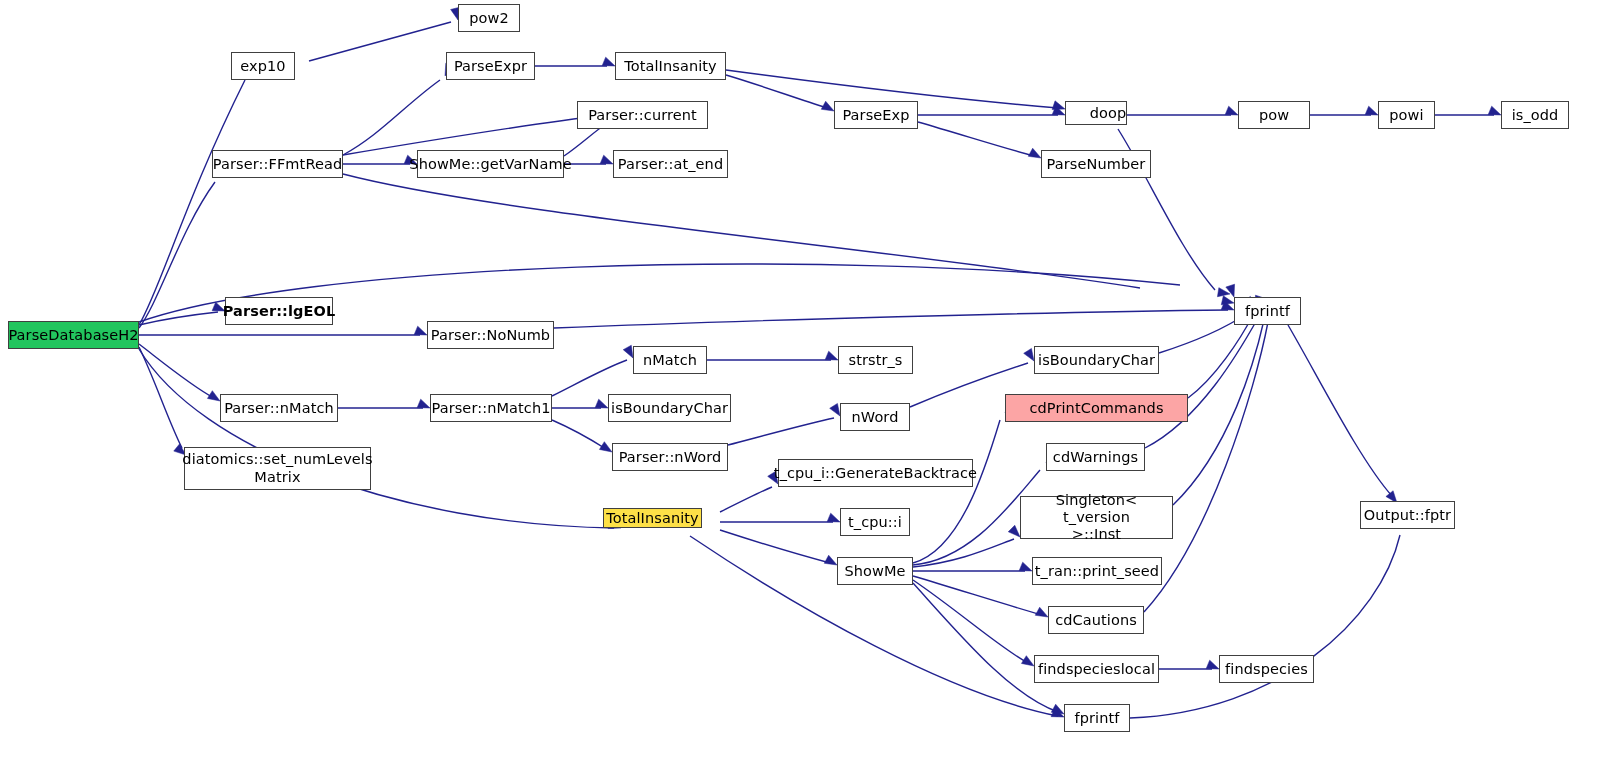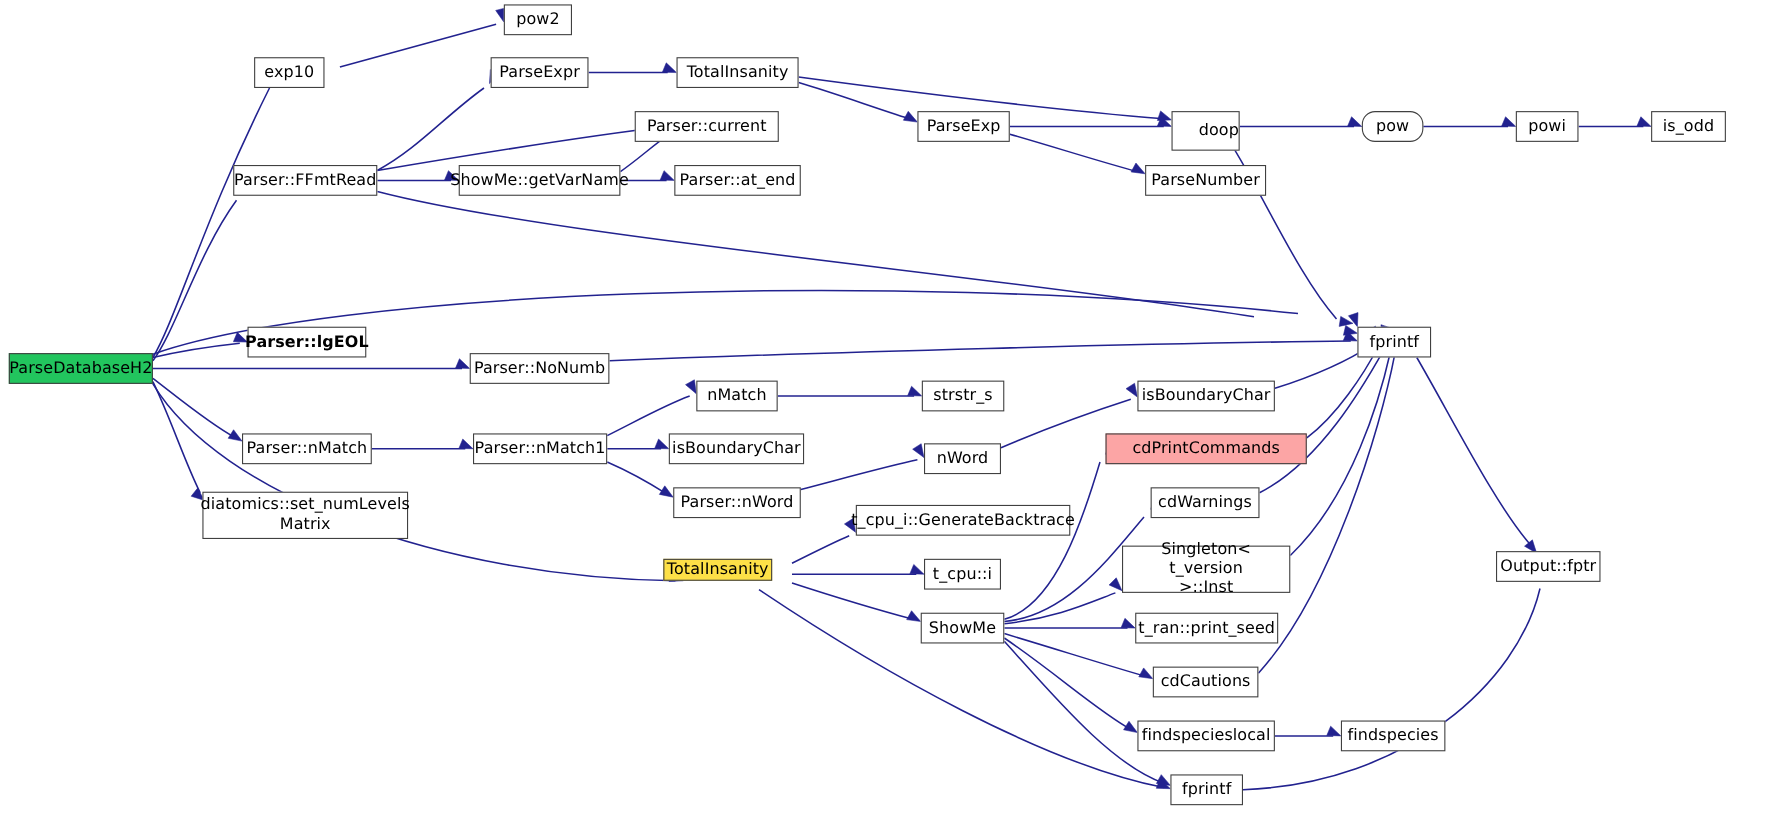--- a/index.html
+++ b/index.html
@@ -133,22 +133,22 @@
       <polygon points="1402,528 1405.5875647296816,515.6594416937343 1396.4193437538288,516.4234601083887" fill="#22228f" stroke="#22228f" stroke-width="0.5"></polygon>
     </svg>
   <div id="nodes">
       <div class="node root" style="left: 8px; top: 321px; width: 131px; height: 28px; border-color: rgb(64, 64, 64); background: #22c55e; color: rgb(0, 0, 0);">ParseDatabaseH2</div>
       <div class="node" style="left: 231px; top: 52px; width: 64px; height: 28px; border-color: rgb(64, 64, 64); background: rgb(255, 255, 255); color: rgb(0, 0, 0);">exp10</div>
       <div class="node" style="left: 458px; top: 4px; width: 62px; height: 28px; border-color: rgb(64, 64, 64); background: rgb(255, 255, 255); color: rgb(0, 0, 0);">pow2</div>
       <div class="node" style="left: 212px; top: 150px; width: 131px; height: 28px; border-color: rgb(64, 64, 64); background: rgb(255, 255, 255); color: rgb(0, 0, 0);">Parser::FFmtRead</div>
       <div class="node" style="left: 446px; top: 52px; width: 89px; height: 28px; border-color: rgb(64, 64, 64); background: rgb(255, 255, 255); color: rgb(0, 0, 0);">ParseExpr</div>
       <div class="node" style="left: 615px; top: 52px; width: 111px; height: 28px; border-color: rgb(64, 64, 64); background: rgb(255, 255, 255); color: rgb(0, 0, 0);">TotalInsanity</div>
       <div class="node" style="left: 834px; top: 101px; width: 84px; height: 28px; border-color: rgb(64, 64, 64); background: rgb(255, 255, 255); color: rgb(0, 0, 0);">ParseExp</div>
-      <div class="node" style="left: 1065px; top: 101px; width: 62px; height: 36px; border-color: rgb(64, 64, 64); background: rgb(255, 255, 255); color: rgb(0, 0, 0); padding-left: 24px;">doop</div>
-      <div class="node" style="left: 1238px; top: 101px; width: 56px; height: 28px; border-color: rgb(64, 64, 64); background: rgb(255, 255, 255); color: rgb(0, 0, 0); border-radius: 12px;">pow</div>
+      <div class="node" style="left: 1065px; top: 101px; width: 62px; height: 24px; border-color: rgb(64, 64, 64); background: rgb(255, 255, 255); color: rgb(0, 0, 0); padding-left: 24px;">doop</div>
+      <div class="node" style="left: 1238px; top: 101px; width: 72px; height: 28px; border-color: rgb(64, 64, 64); background: rgb(255, 255, 255); color: rgb(0, 0, 0);">pow</div>
       <div class="node" style="left: 1378px; top: 101px; width: 57px; height: 28px; border-color: rgb(64, 64, 64); background: rgb(255, 255, 255); color: rgb(0, 0, 0);">powi</div>
       <div class="node" style="left: 1501px; top: 101px; width: 68px; height: 28px; border-color: rgb(64, 64, 64); background: rgb(255, 255, 255); color: rgb(0, 0, 0);">is_odd</div>
       <div class="node" style="left: 577px; top: 101px; width: 131px; height: 28px; border-color: rgb(64, 64, 64); background: rgb(255, 255, 255); color: rgb(0, 0, 0);">Parser::current</div>
       <div class="node" style="left: 417px; top: 150px; width: 147px; height: 28px; border-color: rgb(64, 64, 64); background: rgb(255, 255, 255); color: rgb(0, 0, 0);">ShowMe::getVarName</div>
       <div class="node" style="left: 613px; top: 150px; width: 115px; height: 28px; border-color: rgb(64, 64, 64); background: rgb(255, 255, 255); color: rgb(0, 0, 0);">Parser::at_end</div>
       <div class="node" style="left: 1041px; top: 150px; width: 110px; height: 28px; border-color: rgb(64, 64, 64); background: rgb(255, 255, 255); color: rgb(0, 0, 0);">ParseNumber</div>
       <div class="node" style="left: 1234px; top: 297px; width: 67px; height: 28px; border-color: rgb(64, 64, 64); background: rgb(255, 255, 255); color: rgb(0, 0, 0);">fprintf</div>
       <div class="node" style="left: 225px; top: 297px; width: 108px; height: 28px; border-color: rgb(64, 64, 64); background: rgb(255, 255, 255); color: rgb(0, 0, 0); font-weight: bold;">Parser::lgEOL</div>
       <div class="node" style="left: 427px; top: 321px; width: 127px; height: 28px; border-color: rgb(64, 64, 64); background: rgb(255, 255, 255); color: rgb(0, 0, 0);">Parser::NoNumb</div>
       <div class="node" style="left: 220px; top: 394px; width: 118px; height: 28px; border-color: rgb(64, 64, 64); background: rgb(255, 255, 255); color: rgb(0, 0, 0);">Parser::nMatch</div>

